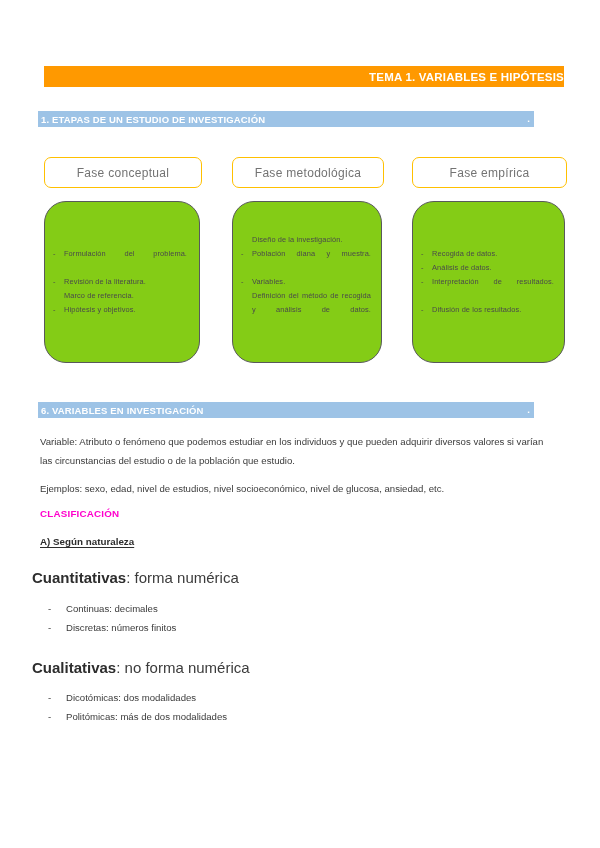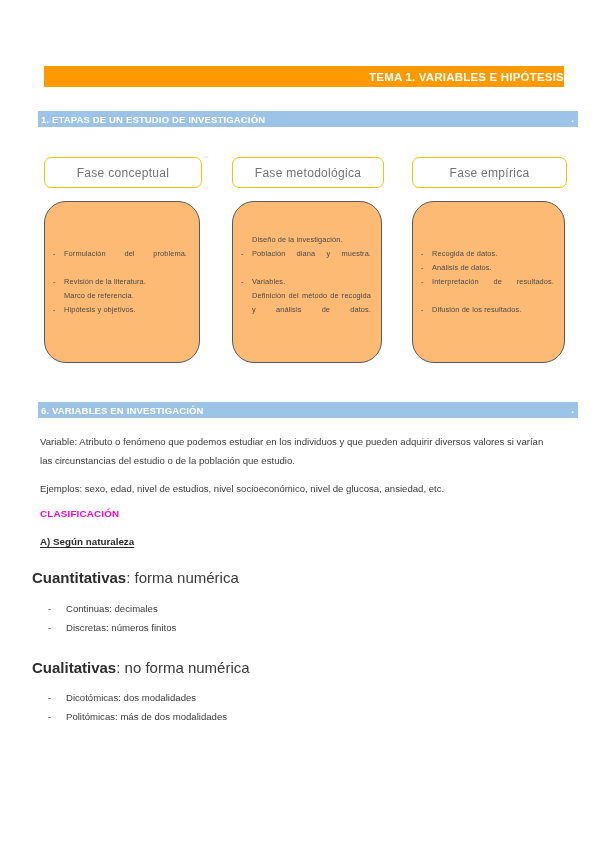--- a/index.html
+++ b/index.html
@@ -39,21 +39,21 @@
     font-size: 11.5px;
     font-weight: bold;
     letter-spacing: 0.2px;
     white-space: nowrap;
   }
 
   
   .section-band {
     position: absolute;
     left: 38px;
-    width: 540px;
+    width: 496px;
     height: 16px;
     background: #9dc3e6;
     display: flex;
     align-items: center;
     justify-content: space-between;
   }
   .section-band-text {
     color: #ffffff;
     font-size: 9.5px;
     font-weight: 600;
@@ -93,21 +93,21 @@
   #pill-1 { left: 232px; width: 150px; }
   #pill-2 { left: 412px; width: 153px; }
 
   
   .phase-card {
     position: absolute;
     top: 201px;
     height: 162px;
     border: 1px solid #58595b;
     border-radius: 22px;
-    background: #fdba74;
+    background: #84cc16;
     box-sizing: border-box;
     display: flex;
     flex-direction: column;
     justify-content: center;
   }
   #card-0 { left: 44px;  width: 156px; padding: 0 12px 0 8px; }
   #card-1 { left: 232px; width: 150px; padding: 0 10px 0 8px; }
   #card-2 { left: 412px; width: 153px; padding: 0 10px 0 8px; }
 
   .card-line {

